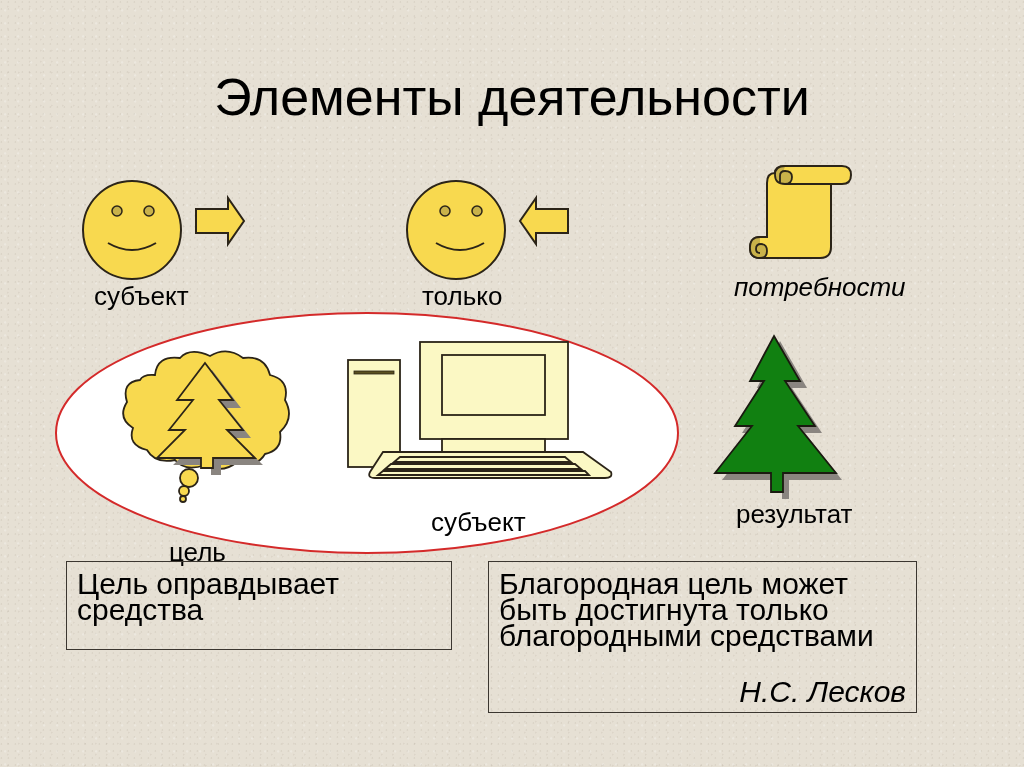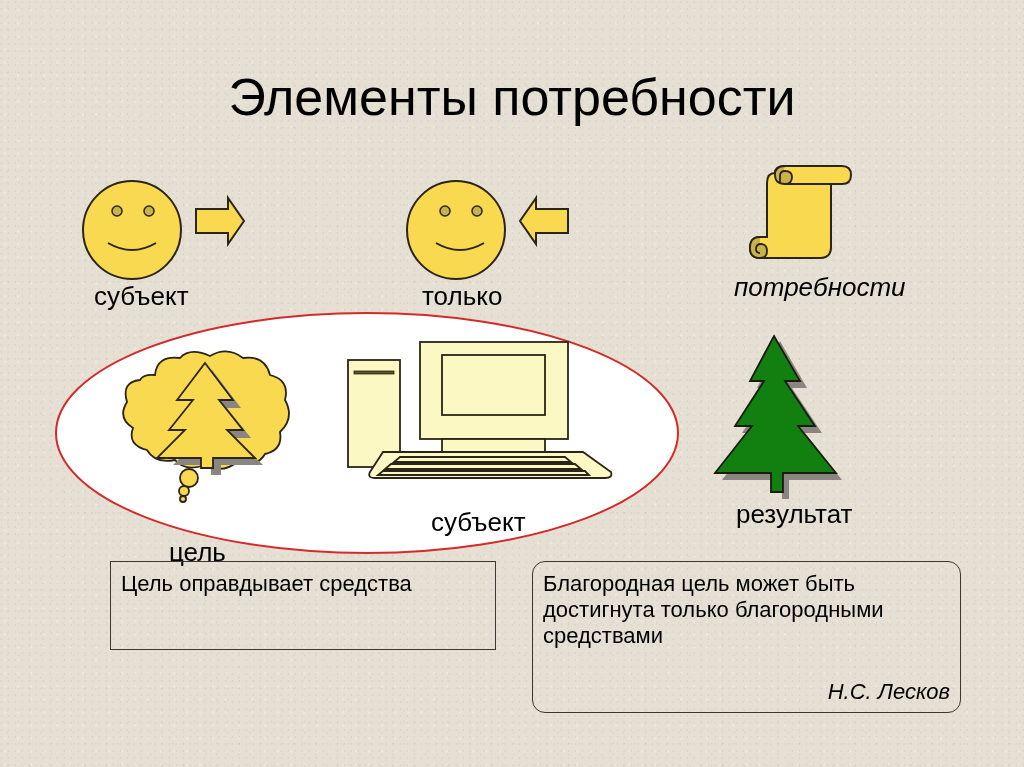--- a/index.html
+++ b/index.html
@@ -29,35 +29,34 @@
     }
     .label {
       font-size: 26px;
       line-height: 26px;
       white-space: nowrap;
     }
     svg { position: absolute; overflow: visible; }
     .quote-box {
       border: 1.5px solid #3b3630;
       box-sizing: border-box;
-      font-size: 22px;
+      font-size: 30px;
       line-height: 26px;
-      margin-left: 44px;
     }
     .quote-text { position: absolute; left: 10px; top: 10px; right: 8px; }
     .quote-author {
       position: absolute; right: 10px;
       font-style: italic;
       white-space: nowrap;
     }
   </style>
 </head>
 <body>
 
-<div class="abs title">Элементы потребности</div>
+<div class="abs title">Элементы деятельности</div>
 
 <svg style="left:82px;top:180px;" width="100" height="100" viewBox="0 0 100 100">
   <circle cx="50" cy="50" r="49" fill="#f8d94f" stroke="#2b2418" stroke-width="2"></circle>
   <circle cx="35" cy="31" r="5" fill="#c9b24a" stroke="#2b2418" stroke-width="1.5"></circle>
   <circle cx="67" cy="31" r="5" fill="#c9b24a" stroke="#2b2418" stroke-width="1.5"></circle>
   <path d="M26 63 Q50 77 74 63" fill="none" stroke="#2b2418" stroke-width="2"></path>
 </svg>
 
 <svg style="left:195px;top:197px;" width="50" height="48" viewBox="0 0 50 48">
   <polygon points="1,12 33,12 33,1 49,24 33,47 33,36 1,36" fill="#f8d94f" stroke="#2b2418" stroke-width="2"></polygon>
@@ -120,16 +119,16 @@
 <svg style="left:712px;top:333px;" width="135" height="162" viewBox="0 0 135 162">
   <polygon points="68,8 95,55 80,55 110,100 93,100 130,147 77,147 77,166 70,166 70,147 10,147 47,100 30,100 59,55 45,55" fill="#8a8580"></polygon>
   <polygon points="62,3 88,48 73,48 103,93 86,93 124,140 71,140 71,159 59,159 59,140 3,140 40,93 23,93 52,48 38,48" fill="#118011" stroke="#1a1a10" stroke-width="1.8"></polygon>
 </svg>
 <div class="abs label" style="left:736px;top:501px;">результат</div>
 
 <div class="abs quote-box" style="left:66px;top:561px;width:386px;height:89px;">
   <div class="quote-text" style="top:9px;">Цель оправдывает средства</div>
 </div>
 
-<div class="abs quote-box" style="left:488px;top:561px;width:429px;height:152px;border-radius:13px;">
+<div class="abs quote-box" style="left:488px;top:561px;width:429px;height:152px;">
   <div class="quote-text" style="top:9px;right:20px;">Благородная цель может быть достигнута только благородными средствами</div>
   <div class="quote-author" style="top:117px;">Н.С. Лесков</div>
 </div>
 
 </body></html>

